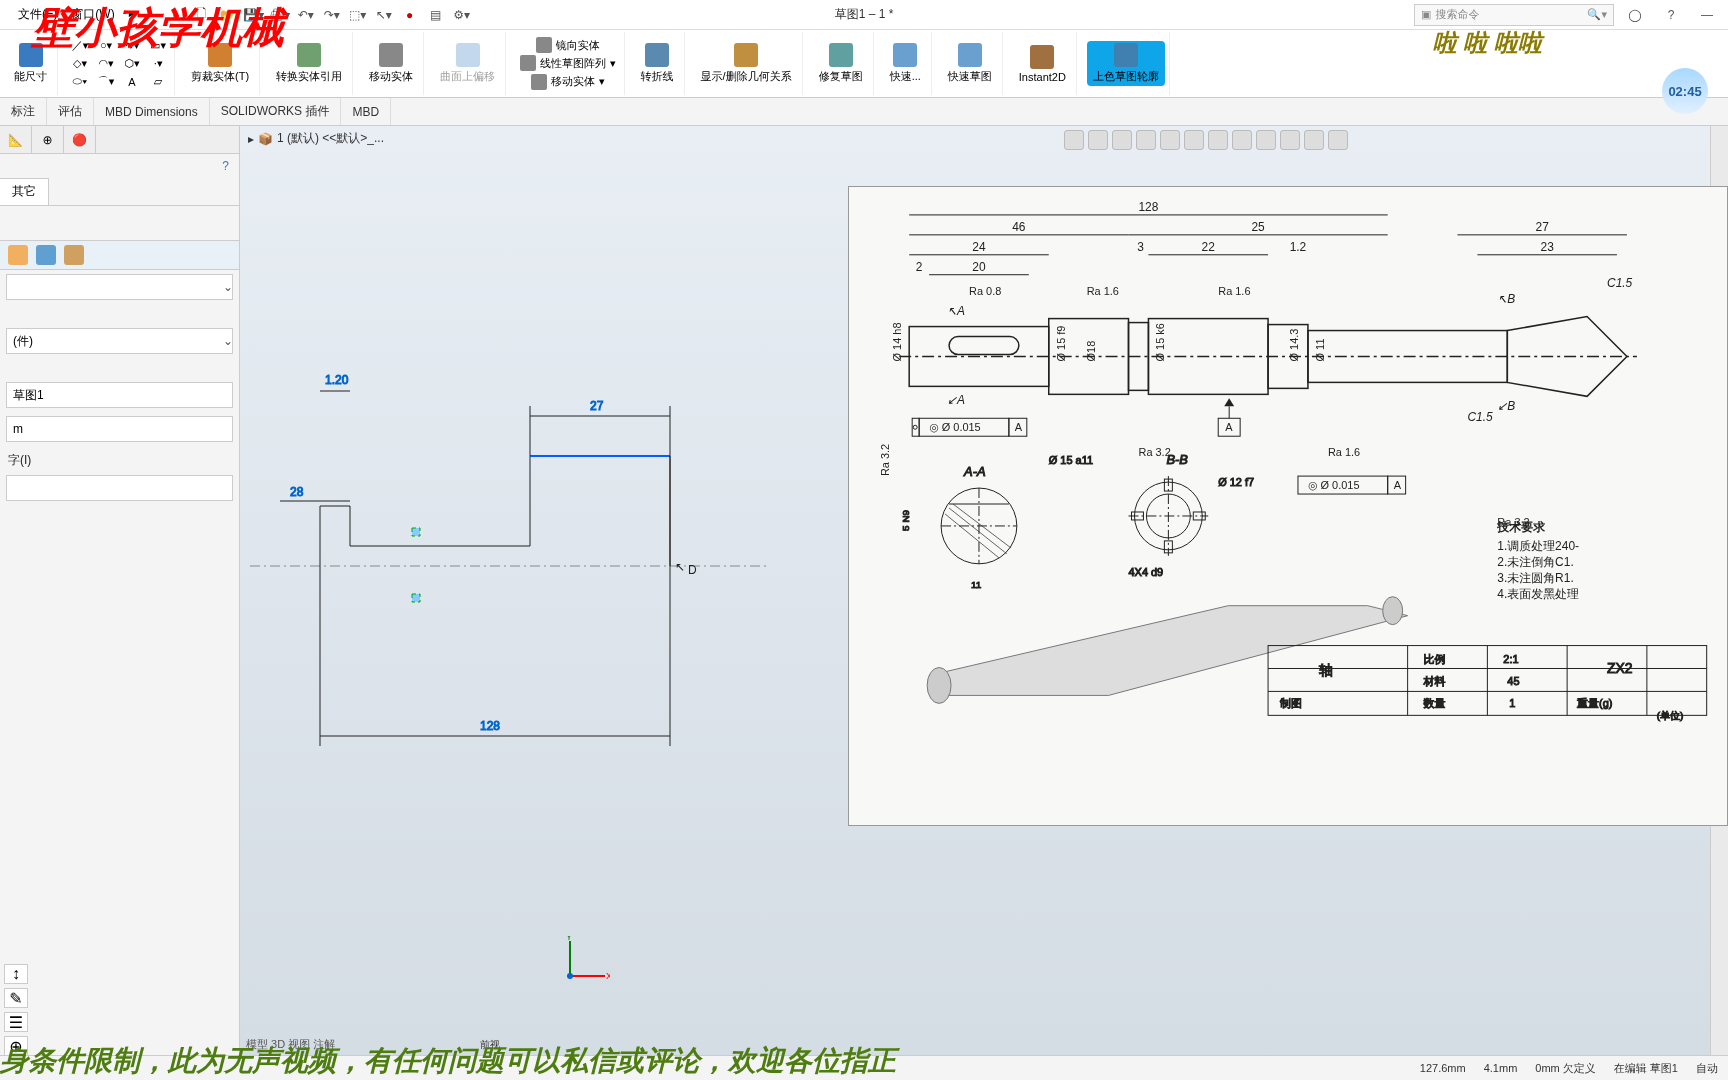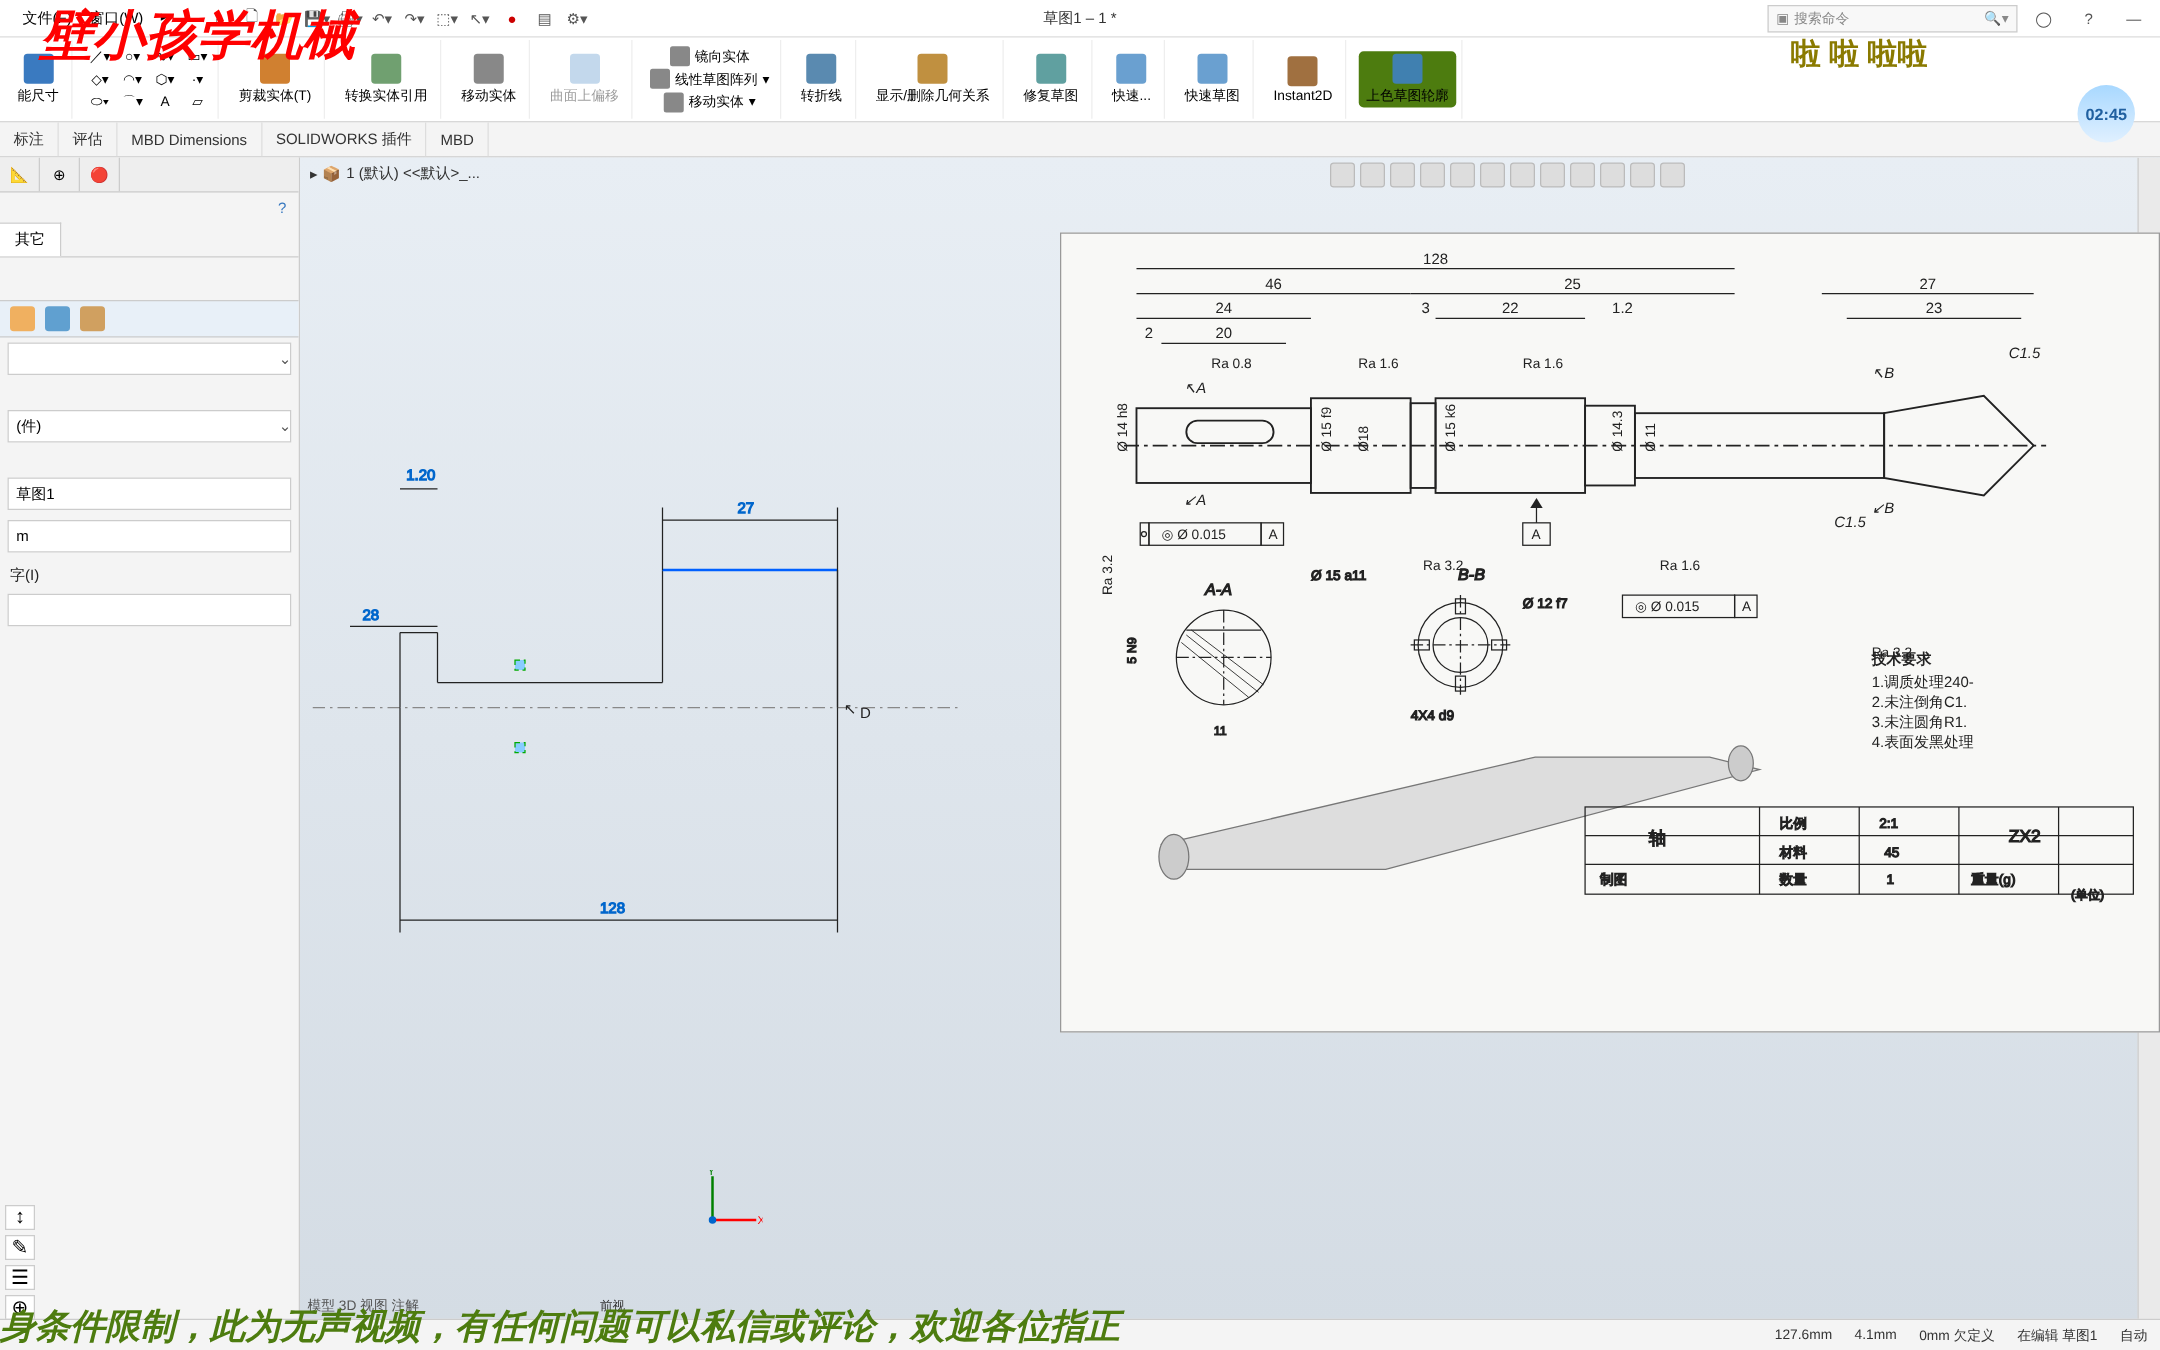--- a/index.html
+++ b/index.html
@@ -10,33 +10,33 @@
 .titlebar .menu { display:flex; gap:2px; margin-left:8px; }
 .titlebar .menu span { padding:2px 6px; cursor:pointer; }
 .titlebar .tb-icons { display:flex; gap:4px; margin-left:16px; align-items:center; }
 .titlebar .tb-icons .ico { width:22px; height:22px; display:flex; align-items:center; justify-content:center; color:#555; border-radius:3px; cursor:pointer; }
 .titlebar .docname { position:absolute; left:50%; transform:translateX(-50%); color:#333; }
 .titlebar .right { position:absolute; right:6px; display:flex; gap:6px; align-items:center; }
 .searchbox { width:200px; height:22px; border:1px solid #ccc; background:#f8f8f8; display:flex; align-items:center; padding:0 6px; font-size:11px; color:#888; }
 .winbtn { width:30px; height:22px; display:flex; align-items:center; justify-content:center; color:#555; cursor:pointer; }
 
 .overlay-title { position:absolute; top:0; left:0; font-size:42px; font-weight:bold; color:red; font-style:italic; z-index:100;margin-left:32px; }
-.overlay-sub { position:absolute; top:27px; right:186px; font-size:24px; font-weight:bold; color:#8a7a00; z-index:100; text-shadow:1px 1px 0 #fff; }
+.overlay-sub { position:absolute; top:27px; right:186px; font-size:24px; font-weight:bold; color:#8a7a00; font-style:italic; z-index:100; text-shadow:1px 1px 0 #fff; }
 .overlay-bottom { position:absolute; bottom:0; left:0; right:0; font-size:28px; font-weight:bold; color:#4d7c0f; font-style:italic; z-index:100; white-space:nowrap; }
 .timer-badge { position:absolute; top:68px; right:20px; width:46px; height:46px; border-radius:50%; background:linear-gradient(#a8d8ff,#e0f0ff); display:flex; align-items:center; justify-content:center; font-size:13px; color:#2060a0; font-weight:bold; z-index:100; }
 
 .ribbon { height:68px; background:#fff; border-bottom:1px solid #ccc; display:flex; align-items:center; padding:2px 4px; gap:6px; font-size:11px; }
 .rb-group { display:flex; flex-direction:column; align-items:center; padding:0 4px; border-right:1px solid #eee; height:100%; justify-content:center; }
 .rb-big { display:flex; flex-direction:column; align-items:center; gap:2px; cursor:pointer; padding:2px 6px; }
 .rb-big .ico { width:24px; height:24px; background:#6aa0d0; border-radius:3px; }
 .rb-small-row { display:flex; gap:2px; }
 .rb-small { width:24px; height:18px; display:flex; align-items:center; justify-content:center; cursor:pointer; }
 .rb-line { display:flex; align-items:center; gap:4px; cursor:pointer; padding:1px 2px; height:20px; }
 .rb-line .ico { width:16px; height:16px; background:#888; border-radius:2px; }
-.rb-big.active { background:#4d7c0f; border-radius:4px; }
+.rb-big.active { background:#0ea5e9; border-radius:4px; }
 
 .tabs2 { height:28px; background:#f4f4f4; border-bottom:1px solid #ccc; display:flex; align-items:stretch; font-size:12px; }
 .tabs2 .tab { padding:4px 11px; cursor:pointer; border-right:1px solid #ddd; display:flex; align-items:center; color:#333; }
 
 .body-area { display:flex; height:calc(100% - 30px - 68px - 28px - 22px); position:relative; }
 
 .leftpanel { width:240px; background:#f4f4f4; border-right:1px solid #ccc; display:flex; flex-direction:column; font-size:12px; overflow:hidden; }
 .lp-tabs { height:28px; display:flex; border-bottom:1px solid #ccc; background:#eee; }
 .lp-tabs .t { width:32px; display:flex; align-items:center; justify-content:center; border-right:1px solid #ccc; cursor:pointer; }
 .lp-help { height:24px; display:flex; align-items:center; justify-content:flex-end; padding:0 10px; color:#3a7ac0; }

